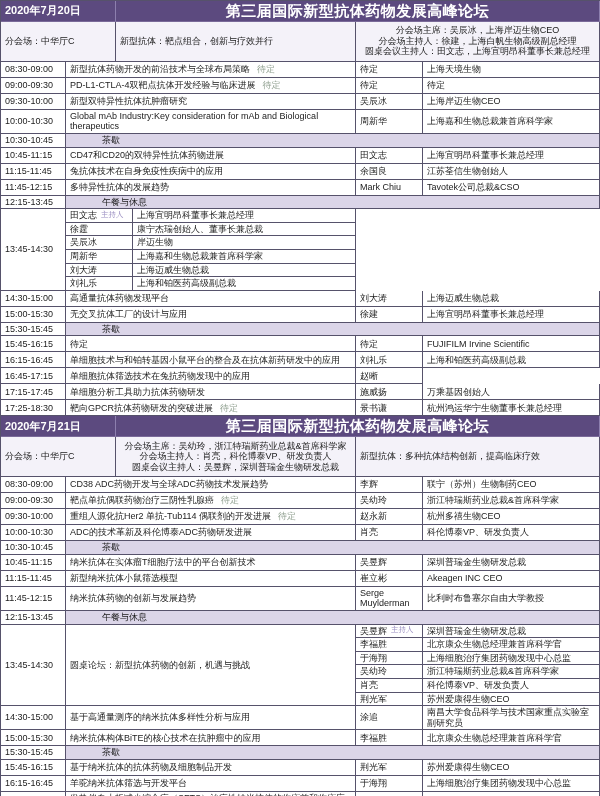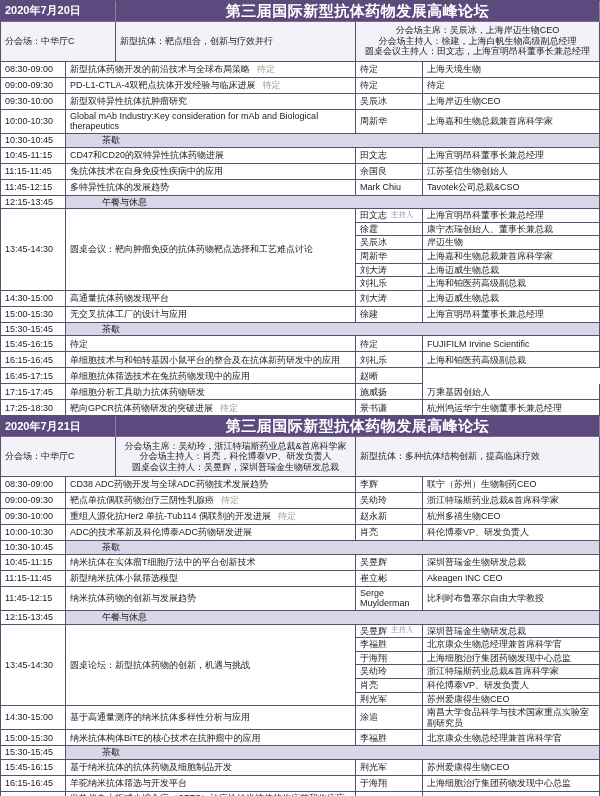--- a/index.html
+++ b/index.html
@@ -130,21 +130,20 @@
       </div>
       <div class="cell">Mark Chiu</div>
       <div class="cell">Tavotek公司总裁&amp;CSO</div>
     </div>
     <div class="row break-row">
       <div class="cell nowrap-clip">12:15-13:45</div>
       <div class="cell break-label">午餐与休息</div>
     </div>
     <div class="row roundtable-row">
       <div class="cell nowrap-clip">13:45-14:30</div>
-      <div class="cell topic-cell">圆桌会议：靶向肿瘤免疫的抗体药物靶点选择和工艺难点讨论</div>
       <div class="cell panel-list">
         <div class="panel-sub">
           <div class="cell">
             <div>田文志</div>
             <div class="role">主持人</div>
           </div>
           <div class="cell">上海宜明昂科董事长兼总经理</div>
         </div>
         <div class="panel-sub">
           <div class="cell">

